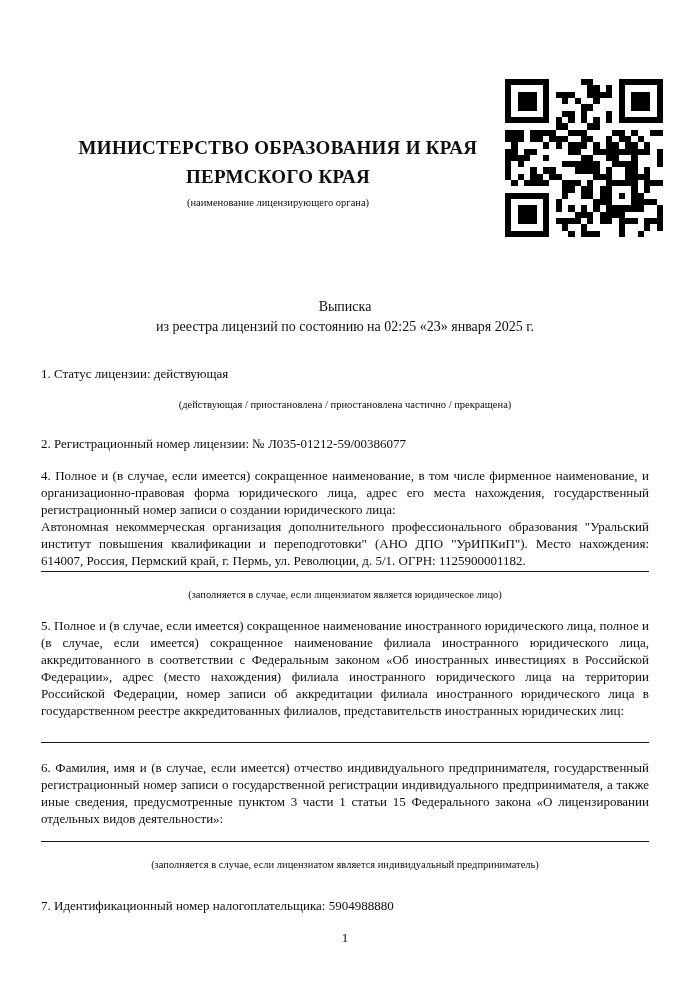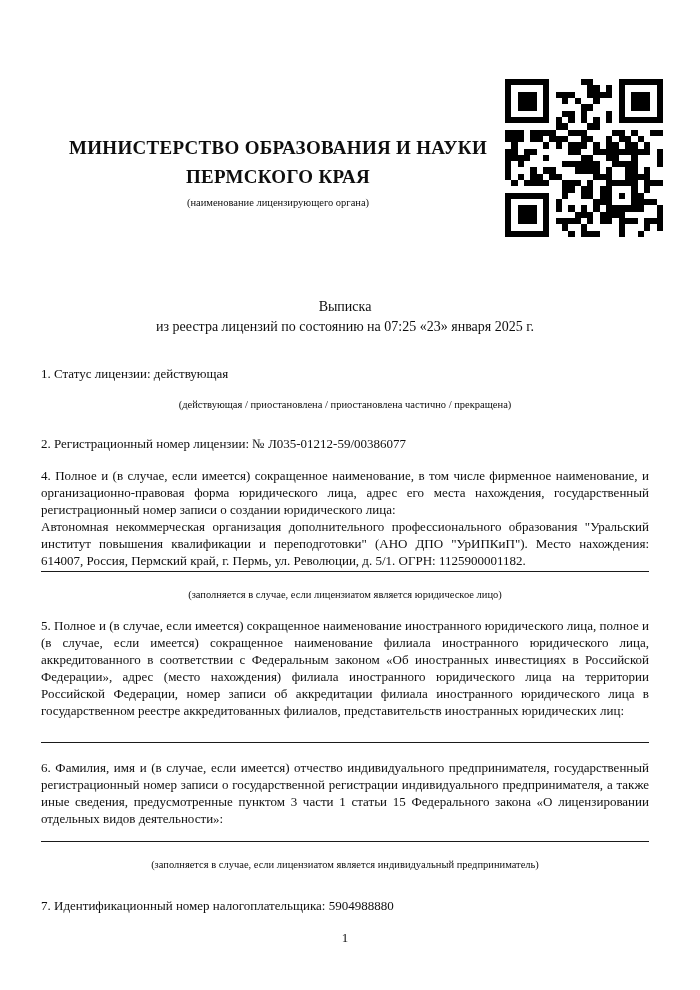--- a/index.html
+++ b/index.html
@@ -32,21 +32,21 @@
   .i7{margin-top:26px;}
   .page-num{text-align:center;margin-top:15px;font-size:13px;}
 </style>
 </head>
 <body>
 
 <div class="page">
 
   <div class="header-block">
     <div class="ministry-title">
-      <div>МИНИСТЕРСТВО ОБРАЗОВАНИЯ И НАУКИ</div>
+      <div>МИНИСТЕРСТВО ОБРАЗОВАНИЯ И КРАЯ</div>
       <div>ПЕРМСКОГО КРАЯ</div>
     </div>
     <div class="header-caption">(наименование лицензирующего органа)</div>
   </div>
 
   <div class="qr-wrap">
       <svg viewBox="0 0 25 25">
         <rect width="25" height="25" fill="#ffffff"></rect>
         <rect x="0" y="0" width="1" height="1" fill="#000000"></rect>
         <rect x="1" y="0" width="1" height="1" fill="#000000"></rect>
@@ -367,21 +367,21 @@
         <rect x="14" y="24" width="1" height="1" fill="#000000"></rect>
         <rect x="18" y="24" width="1" height="1" fill="#000000"></rect>
         <rect x="21" y="24" width="1" height="1" fill="#000000"></rect>
       </svg>
     </div>
 
   <div class="content">
 
     <div class="doc-title">
       <div>Выписка</div>
-      <div>из реестра лицензий по состоянию на 07:25 «23» января 2025 г.</div>
+      <div>из реестра лицензий по состоянию на 02:25 «23» января 2025 г.</div>
     </div>
 
     <div class="item i1">
       <div>1. Статус лицензии: действующая</div>
       <div class="small-caption">(действующая / приостановлена / приостановлена частично / прекращена)</div>
     </div>
 
     <div class="item i2">2. Регистрационный номер лицензии: № Л035-01212-59/00386077</div>
 
 

